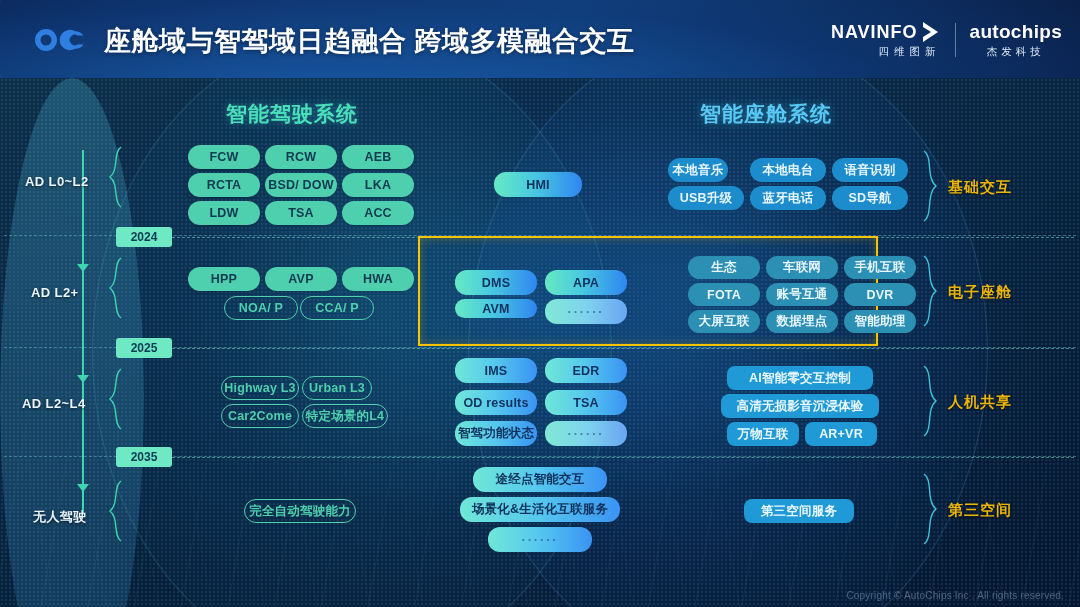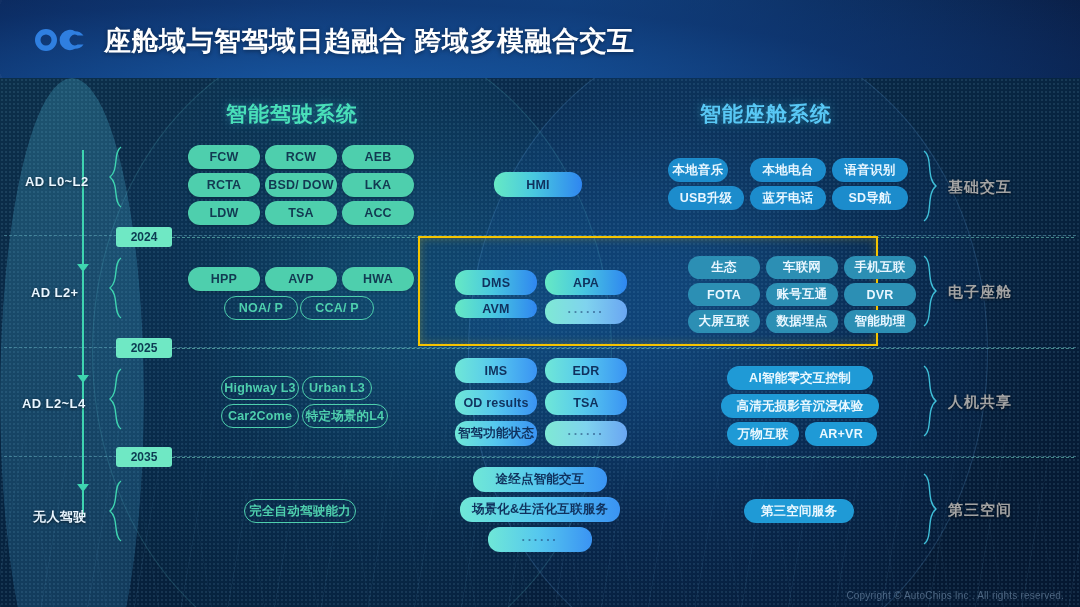--- a/index.html
+++ b/index.html
@@ -113,38 +113,38 @@
   .year{
     position:absolute; z-index:14; width:56px; height:20px; line-height:20px; text-align:center;
     background:#6fe8c4; color:#0c3b52; font-size:12px; font-weight:bold; border-radius:3px;
   }
   .year-line{
     position:absolute; z-index:7; height:0; border-top:1px dashed rgba(120,220,200,.55);
   }
 
   
   .lvl-label{
-    position:absolute; z-index:12; color:#a3a3a3; font-size:15px; font-weight:bold; letter-spacing:1px;
+    position:absolute; z-index:12; color:#eab308; font-size:15px; font-weight:bold; letter-spacing:1px;
     white-space:nowrap; text-shadow:0 1px 3px rgba(0,0,0,.6);
   }
 
   
   .brace{ position:absolute; z-index:11; }
 
   
   .pill{
     position:absolute; z-index:16; display:flex; align-items:center; justify-content:center;
     border-radius:12px; font-size:12.5px; font-weight:bold; white-space:nowrap;
     letter-spacing:.2px; text-align:center;
   }
   .pill.green{ background:#4ecfad; color:#123a52; box-shadow:0 1px 3px rgba(0,0,0,.22); }
   .pill.green-o{ background:transparent; color:#4ecfad; border:1.3px solid #4ecfad; }
   .pill.blue{ background:#1c8ccc; color:#e8f6ff; }
   .pill.blue-dim{ background:#2c8fb4; color:#e8f6ff; }
-  .pill.blue-mid{ background:#1f9ad6; color:#eaf8ff; }
+  .pill.blue-mid{ background:#1f9ad6; color:#eaf8ff;border-radius:8px; }
   .pill.grad{
     background:linear-gradient(90deg,#66e9c4 0%,#49c9e0 45%,#2f86f0 100%);
     color:#10325e;
   }
   .pill.grad-soft{
     background:linear-gradient(90deg,#7fe9d4 0%,#7fd3ee 50%,#6aa6f2 100%);
     color:#16406b;
   }
   .pill.grad-c{
     background:linear-gradient(90deg,#6fe7d7 0%,#56c8ee 48%,#3a93f3 100%);
@@ -169,20 +169,36 @@
 
 <div id="stage">
 
   <div class="header">
     <svg class="oc-logo" viewBox="0 0 62 28">
       <path d="M16 3 A11 11 0 1 0 16 25 A11 11 0 1 0 16 3 Z M16 8.5 A5.5 5.5 0 1 1 16 19.5 A5.5 5.5 0 1 1 16 8.5 Z" fill="#2f7fe0"></path>
       <path d="M45 5.2 A10.2 10.2 0 1 0 45 22.8 A10.2 10.2 0 0 0 53.5 18.4 L47.6 18.4 A5.2 5.2 0 1 1 47.6 9.6 L53.5 9.6 A10.2 10.2 0 0 0 45 5.2 Z" fill="#2f7fe0"></path>
     </svg>
     <div class="title">座舱域与智驾域日趋融合 跨域多模融合交互</div>
 
+    <div class="brandbar">
+      <div class="brand-nav">
+        <div class="brand-nav-top">
+          <span class="brand-nav-en">NAVINFO</span>
+          <svg width="20" height="22" viewBox="0 0 20 22">
+            <path d="M2 1 L17 11 L2 21 L2 16 L10 11 L2 6 Z" fill="#ffffff"></path>
+          </svg>
+        </div>
+        <span class="brand-nav-cn">四维图新</span>
+      </div>
+      <div class="brand-sep"></div>
+      <div class="brand-chip">
+        <span class="brand-chip-en">autochips</span>
+        <span class="brand-chip-cn">杰发科技</span>
+      </div>
+    </div>
   </div>
 
   <div class="canvas">
     <div class="grid"></div>
     <div class="dots"></div>
     <div class="ell ell-left"></div>
     <div class="ell ell-right"></div>
     <div class="ell-mid"></div>
   </div>
 

